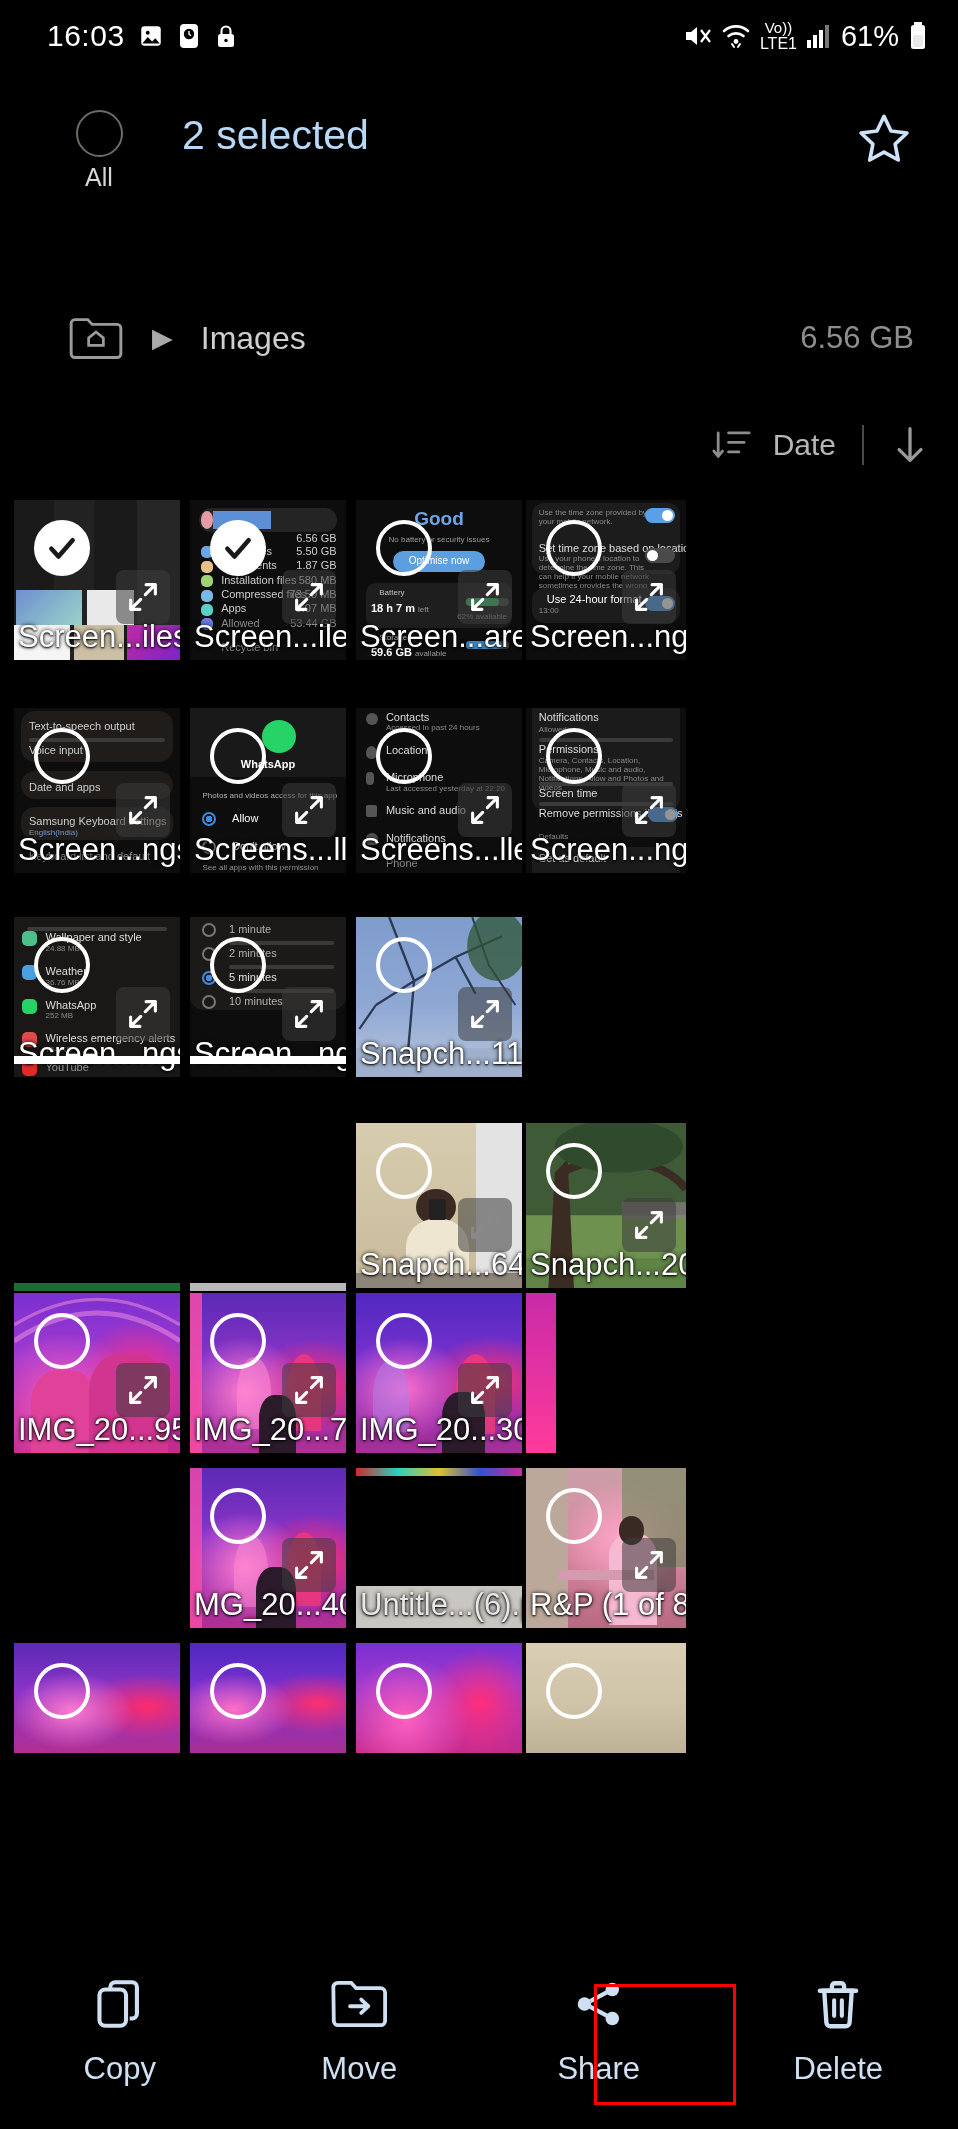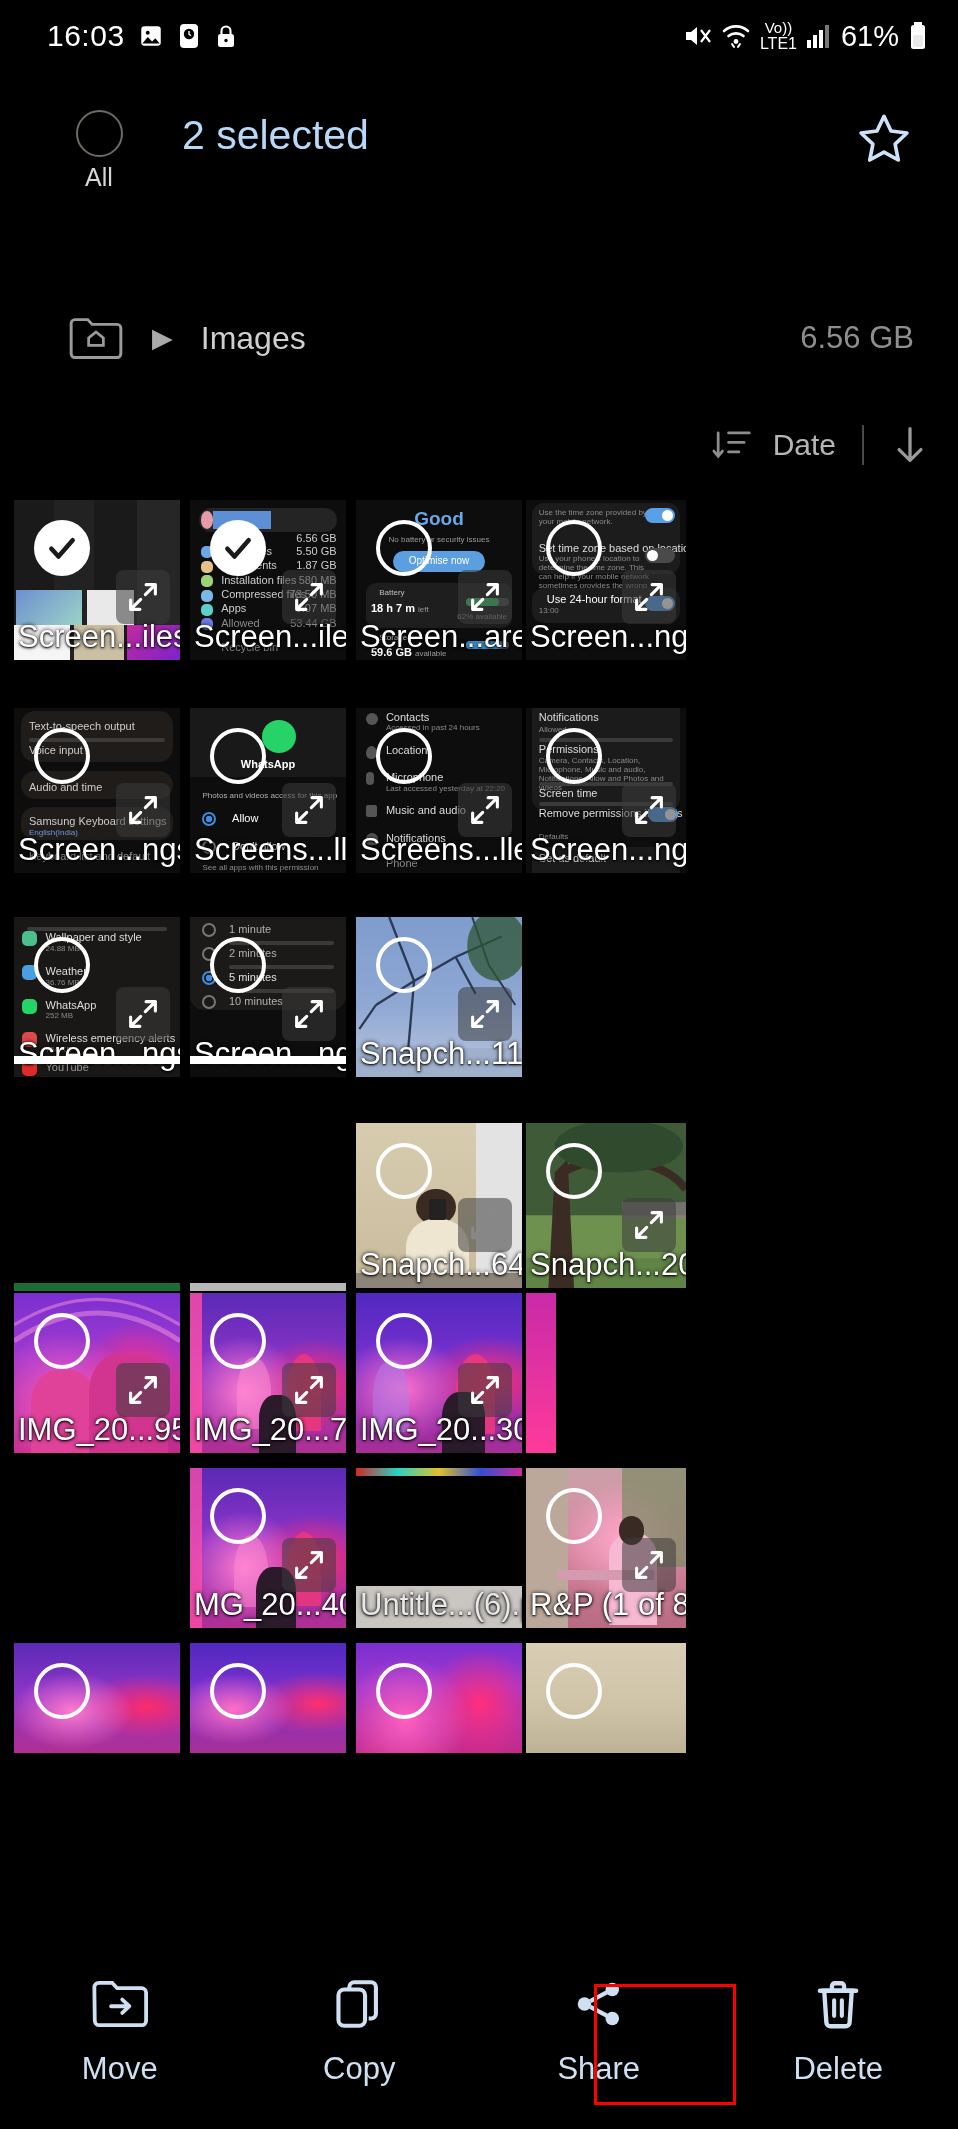--- a/index.html
+++ b/index.html
@@ -338,21 +338,21 @@
       <div class="tname">Screen...ngs.jpg</div>
     </div>
 
     <div class="cell" style="left:14px;top:215px;width:166px;height:165px;">
       <div class="thumb sc-settings">
         <div style="position:absolute;left:4%;right:4%;top:2%;height:31%;border-radius:14px;background:#1f1c1a;"></div>
         <div class="sc-txt" style="left:9%;top:7%;">Text-to-speech output</div>
         <div class="sc-line" style="left:9%;right:9%;top:18%;"></div>
         <div class="sc-txt" style="left:9%;top:22%;">Voice input</div>
         <div style="position:absolute;left:4%;right:4%;top:38%;height:17%;border-radius:14px;background:#1f1c1a;"></div>
-        <div class="sc-txt" style="left:9%;top:44%;">Audio and time</div>
+        <div class="sc-txt" style="left:9%;top:44%;">Date and apps</div>
         <div style="position:absolute;left:4%;right:4%;top:60%;height:20%;border-radius:14px;background:#1f1c1a;"></div>
         <div class="sc-txt" style="left:9%;top:65%;">Samsung Keyboard settings</div>
         <div class="sc-txt s" style="left:9%;top:73%;color:#6e9ad0;">English(India)</div>
         <div class="sc-txt" style="left:9%;top:86%;color:#9a9a9a;">Keyboard list and default</div>
       </div>
       <div class="chk"></div>
       <div class="expand">
         <svg width="34" height="34" viewBox="0 0 22 22">
             <path d="M13 3h6v6M19 3l-6.5 6.5M9 19H3v-6M3 19l6.5-6.5" stroke="#fff" stroke-width="2" fill="none" stroke-linecap="round" stroke-linejoin="round"></path>
           </svg>
@@ -660,36 +660,36 @@
     </div>
     <div class="cell" style="left:526px;top:1150px;width:160px;height:110px;">
       <div class="thumb ph-selfie"></div>
       <div class="chk"></div>
     </div>
   </div>
 
   <div class="toolbar">
     <div class="tbitem">
       <span class="ico">
+        <svg width="58" height="58" viewBox="0 0 24 24">
+            <rect x="3.5" y="6" width="11" height="15" rx="2.4" fill="none" stroke="#cfe0f3" stroke-width="1.7"></rect>
+            <path d="M8 6V5a2 2 0 012-2h7a2 2 0 012 2v11a2 2 0 01-2 2h-1" fill="none" stroke="#cfe0f3" stroke-width="1.7"></path>
+          </svg>
+      </span>
+      <span class="tblabel">Copy</span>
+    </div>
+
+    <div class="tbitem">
+      <span class="ico">
         <svg width="58" height="58" viewBox="0 0 26 24">
             <path d="M1.5 4.5a2 2 0 012-2h6l2.2 2.4h11a2 2 0 012 2v12.6a2 2 0 01-2 2h-19a2 2 0 01-2-2z" fill="none" stroke="#cfe0f3" stroke-width="1.7"></path>
             <path d="M9 13h8M14 10l3.2 3-3.2 3" stroke="#cfe0f3" stroke-width="1.7" fill="none" stroke-linecap="round" stroke-linejoin="round"></path>
           </svg>
       </span>
       <span class="tblabel">Move</span>
-    </div>
-
-    <div class="tbitem">
-      <span class="ico">
-        <svg width="58" height="58" viewBox="0 0 24 24">
-            <rect x="3.5" y="6" width="11" height="15" rx="2.4" fill="none" stroke="#cfe0f3" stroke-width="1.7"></rect>
-            <path d="M8 6V5a2 2 0 012-2h7a2 2 0 012 2v11a2 2 0 01-2 2h-1" fill="none" stroke="#cfe0f3" stroke-width="1.7"></path>
-          </svg>
-      </span>
-      <span class="tblabel">Copy</span>
     </div>
 
     <div class="tbitem">
       <span class="ico">
         <svg width="58" height="58" viewBox="0 0 24 24">
             <circle cx="17.5" cy="6" r="2.8" fill="#cfe0f3"></circle>
             <circle cx="6" cy="12" r="2.8" fill="#cfe0f3"></circle>
             <circle cx="17.5" cy="18" r="2.8" fill="#cfe0f3"></circle>
             <path d="M8.4 10.8l6.8-3.6M8.4 13.2l6.8 3.6" stroke="#cfe0f3" stroke-width="1.8"></path>
           </svg>

